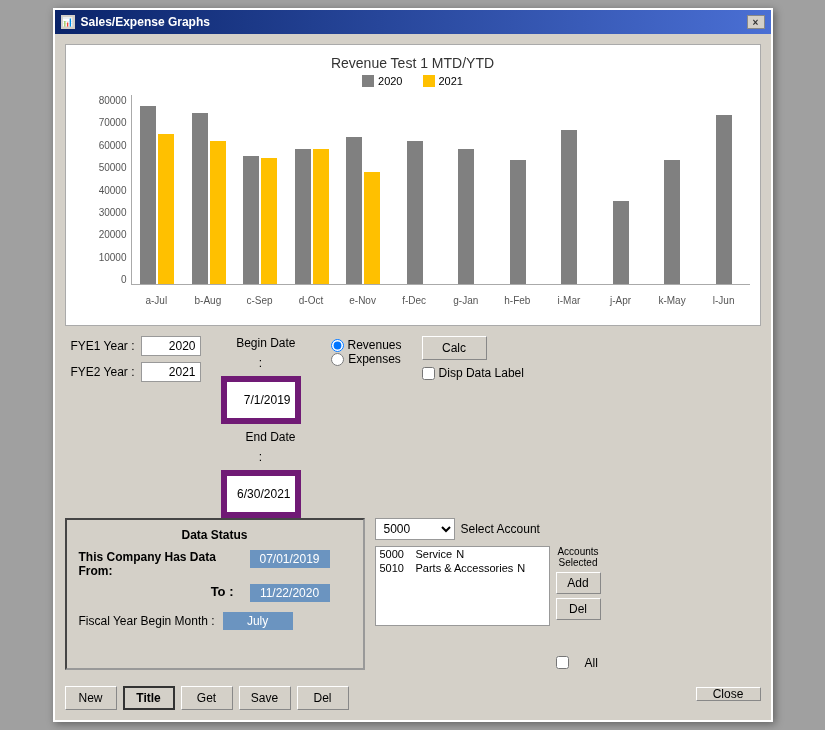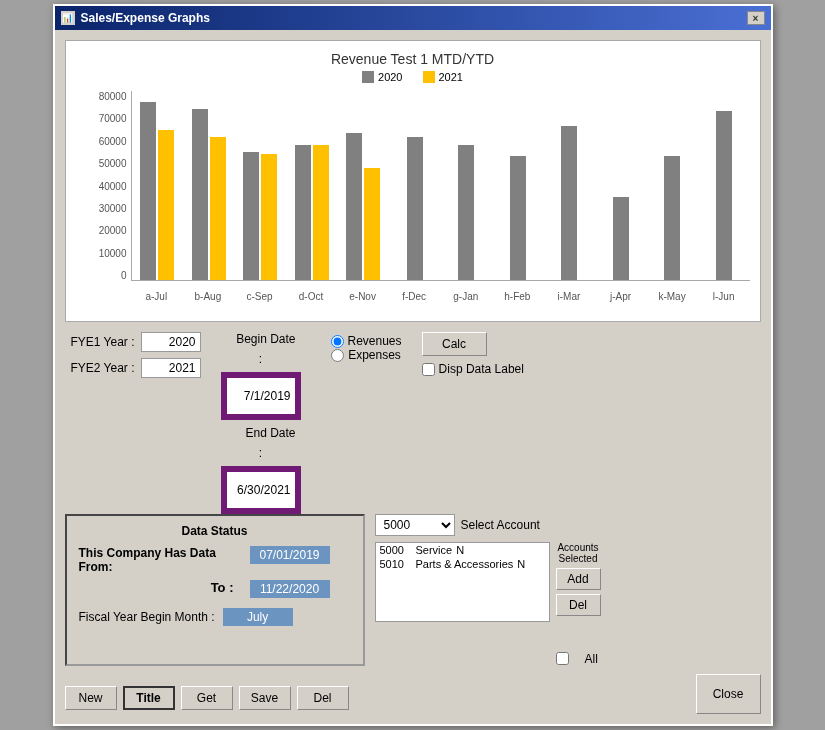--- a/index.html
+++ b/index.html
@@ -459,21 +459,21 @@
       padding: 0 8px;
     }
 
     .action-btn.active {
       border: 2px solid #333;
       font-weight: bold;
     }
 
     .close-btn-bottom {
       min-width: 65px;
-      height: 40px;
+      height: 14px;
       background: #d4d0c8;
       border: 1px solid #888;
       border-top-color: #fff;
       border-left-color: #fff;
       font-size: 12px;
       cursor: pointer;
       display: flex;
       align-items: center;
       justify-content: center;
       margin-left: 20px;

